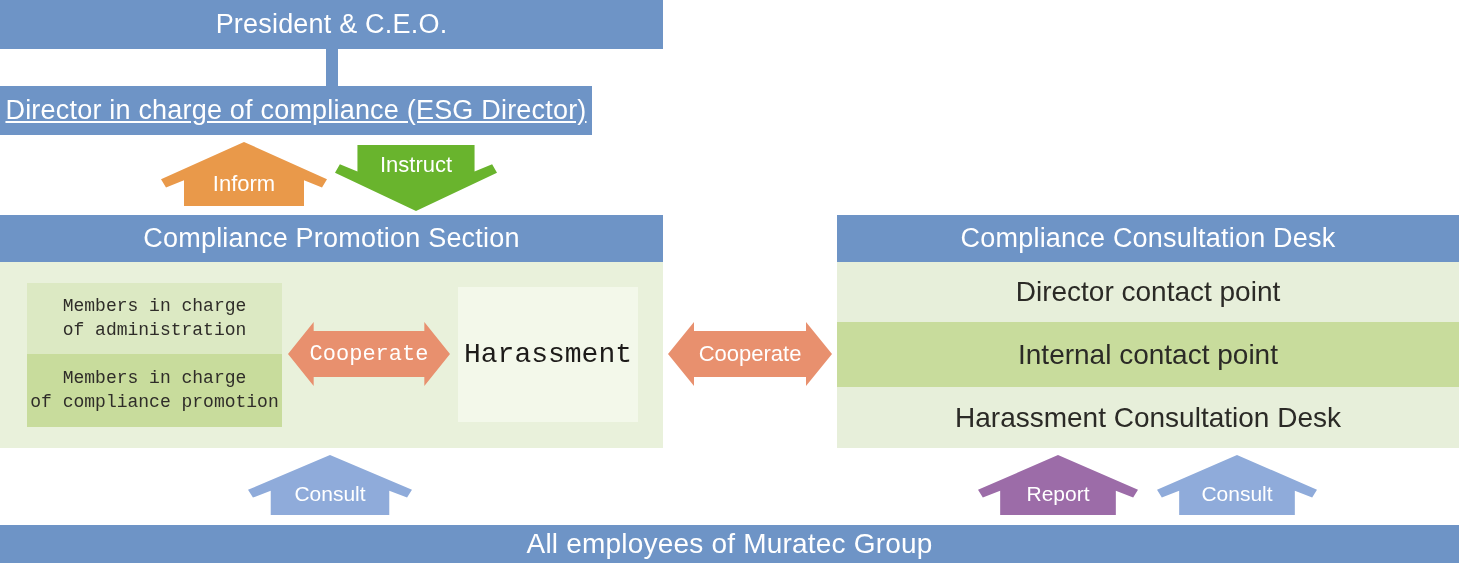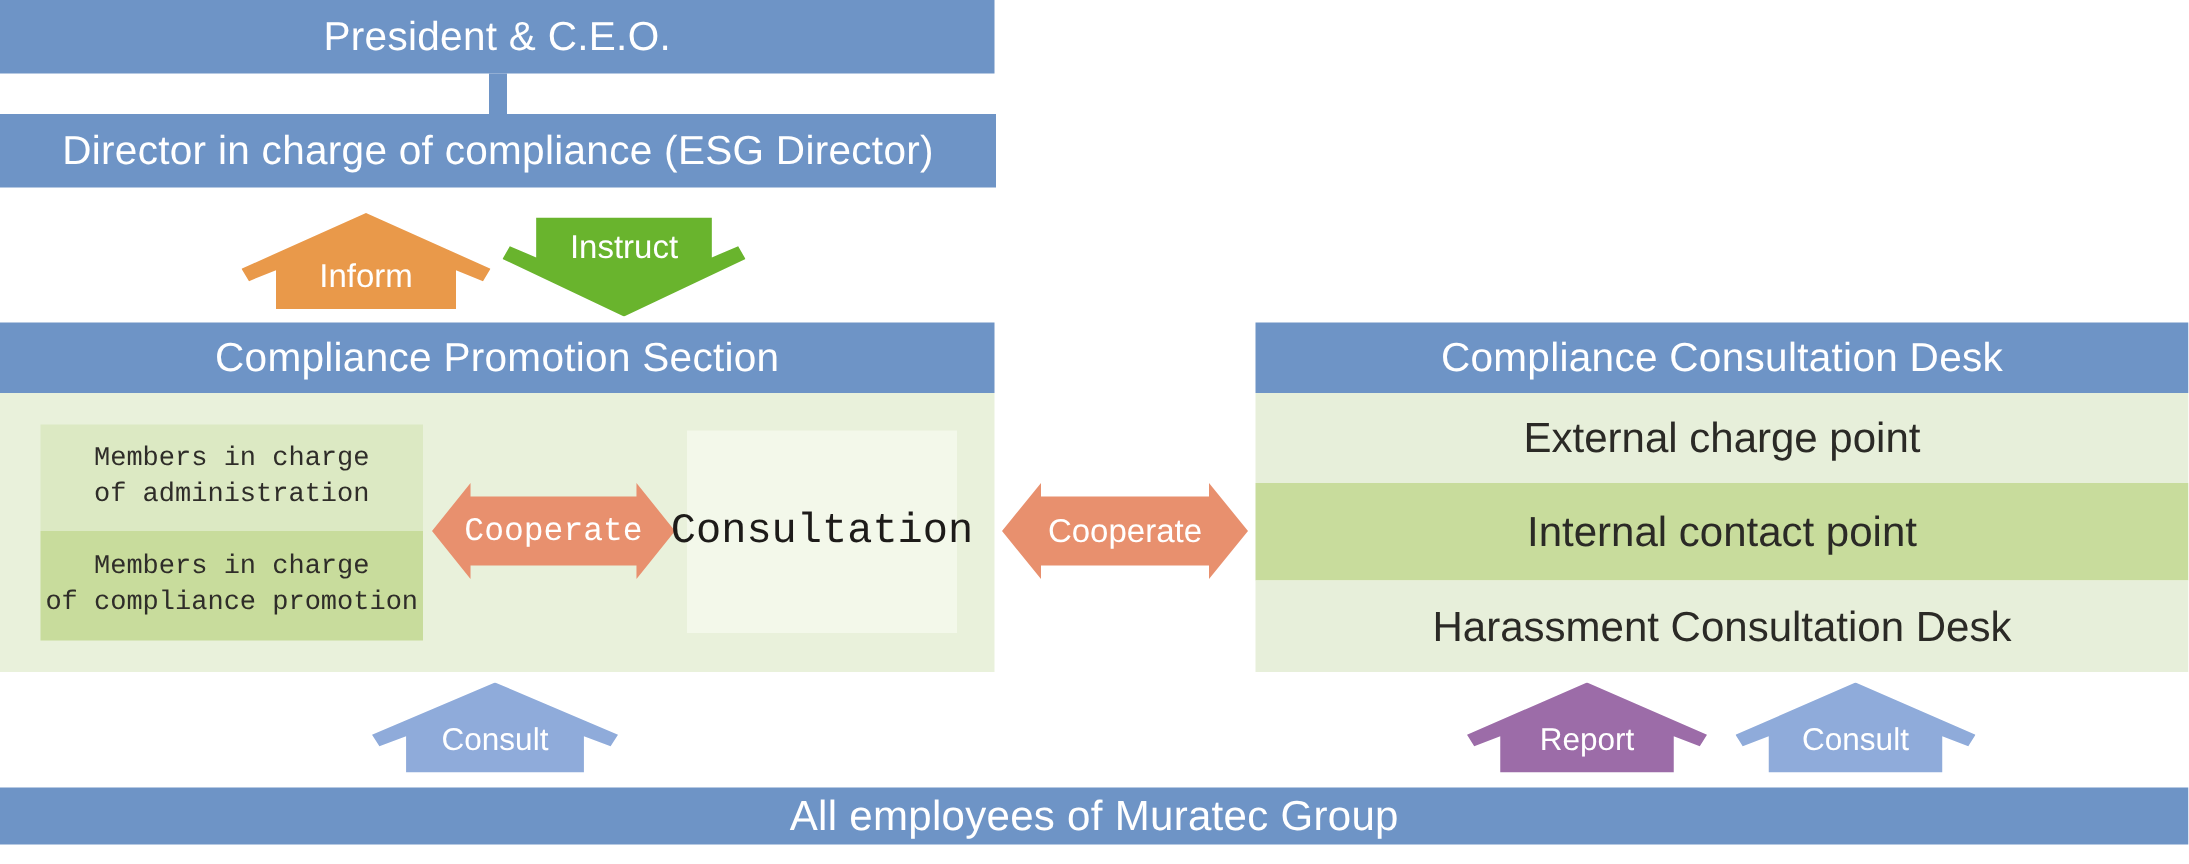--- a/index.html
+++ b/index.html
@@ -86,21 +86,21 @@
 <body>
 
 <div id="canvas">
 
   <div class="abs blue-bar" style="left:0; top:0; width:663px; height:49px;">
     <span>President &amp; C.E.O.</span>
   </div>
 
   <div class="abs connector" style="left:326px; top:49px; width:12px; height:38px;"></div>
 
-  <div class="abs blue-bar" style="left:0; top:76px; width:664px; height:49px;">
+  <div class="abs blue-bar" style="left:0; top:86px; width:592px; height:49px;text-decoration:underline;">
     <span>Director in charge of compliance (ESG Director)</span>
   </div>
 
   <div class="arrow" style="left:161px; top:142px; width:166px; height:64px;">
     <svg viewBox="0 0 166 62" preserveAspectRatio="none">
       <polygon class="fill-orange" points="83,0 166,36 161,44 143,37 143,62 23,62 23,37 5,44 0,36"></polygon>
     </svg>
     <span class="label label-bottom" style="font-size:22px;">Inform</span>
   </div>
 
@@ -128,37 +128,37 @@
     </div>
 
     <div class="arrow" style="left:288px; top:60px; width:162px; height:64px;">
       <svg viewBox="0 0 164 64" preserveAspectRatio="none">
         <polygon class="fill-salmon" points="0,32 26,0 26,9 138,9 138,0 164,32 138,64 138,55 26,55 26,64"></polygon>
       </svg>
       <span class="label label-center">Cooperate</span>
     </div>
 
     <div class="abs secretariat-box" style="left:458px; top:25px; width:180px; height:135px;">
-      <span>Consultation</span>
+      <span>Harassment</span>
     </div>
   </div>
 
   <div class="arrow" style="left:668px; top:322px; width:164px; height:64px;">
     <svg viewBox="0 0 164 64" preserveAspectRatio="none">
       <polygon class="fill-salmon" points="0,32 26,0 26,9 138,9 138,0 164,32 138,64 138,55 26,55 26,64"></polygon>
     </svg>
     <span class="label label-center">Cooperate</span>
   </div>
 
   <div class="abs blue-bar" style="left:837px; top:215px; width:622px; height:47px;">
     <span>Compliance Consultation Desk</span>
   </div>
 
   <div class="abs desk-row light" style="left:837px; top:262px; width:622px; height:60px;">
-    <span>External charge point</span>
+    <span>Director contact point</span>
   </div>
 
   <div class="abs desk-row mid" style="left:837px; top:322px; width:622px; height:65px;">
     <span>Internal contact point</span>
   </div>
 
   <div class="abs desk-row light" style="left:837px; top:387px; width:622px; height:61px;">
     <span>Harassment Consultation Desk</span>
   </div>
 

